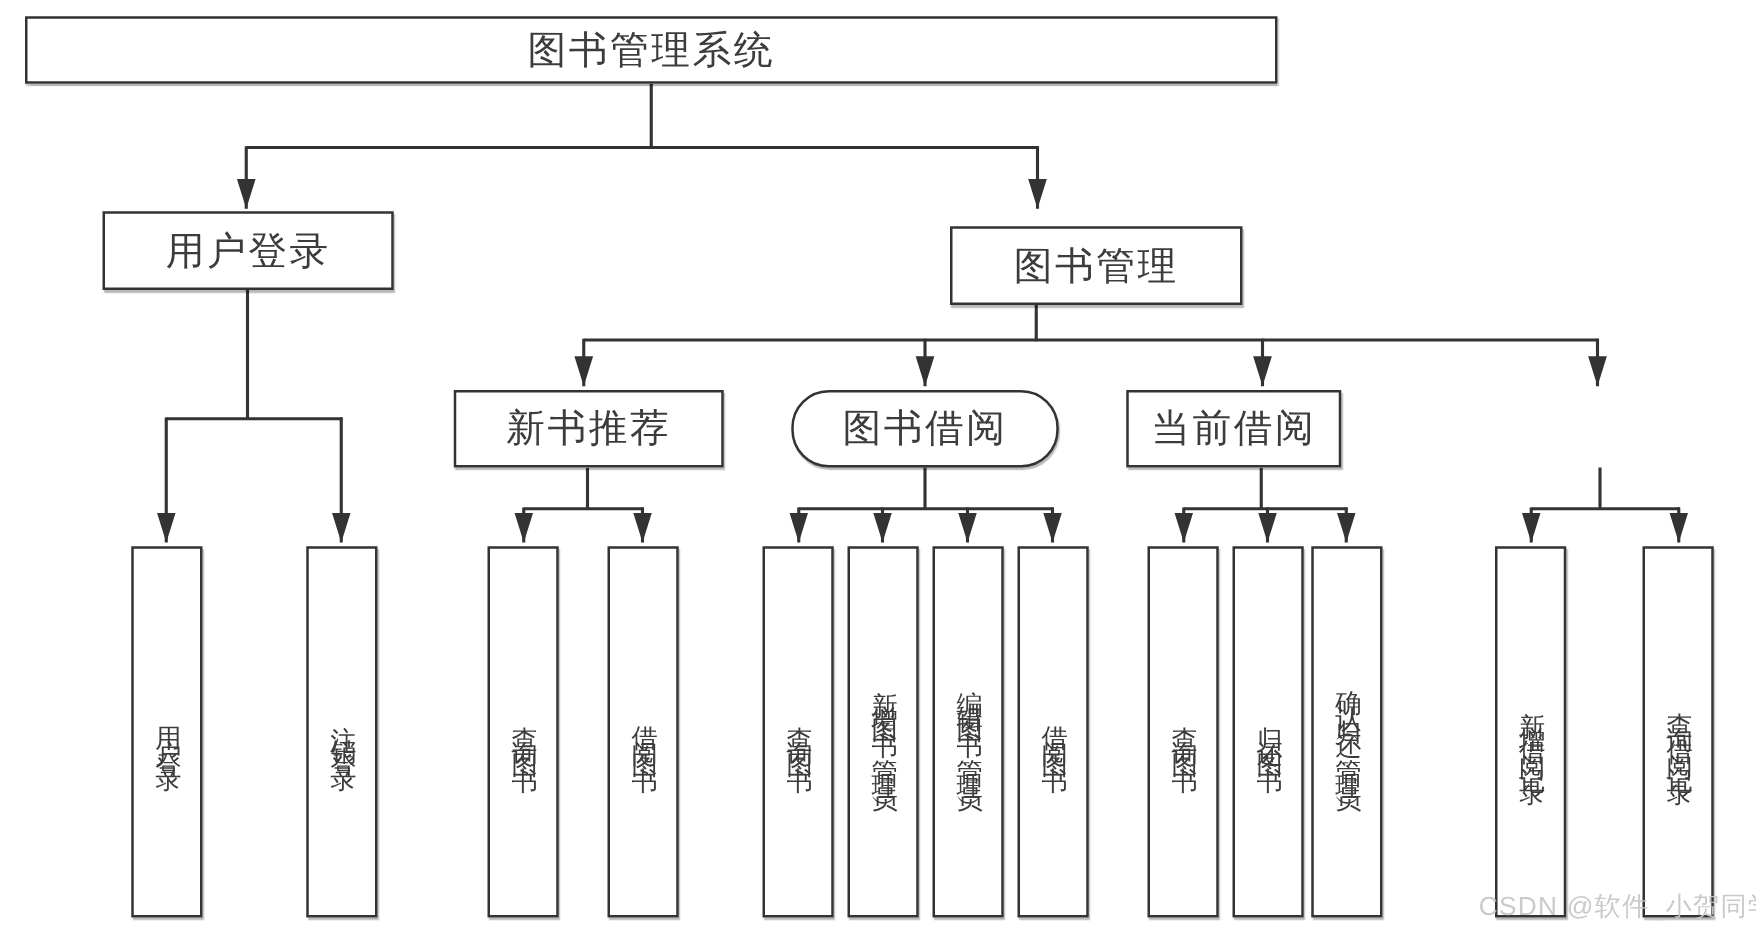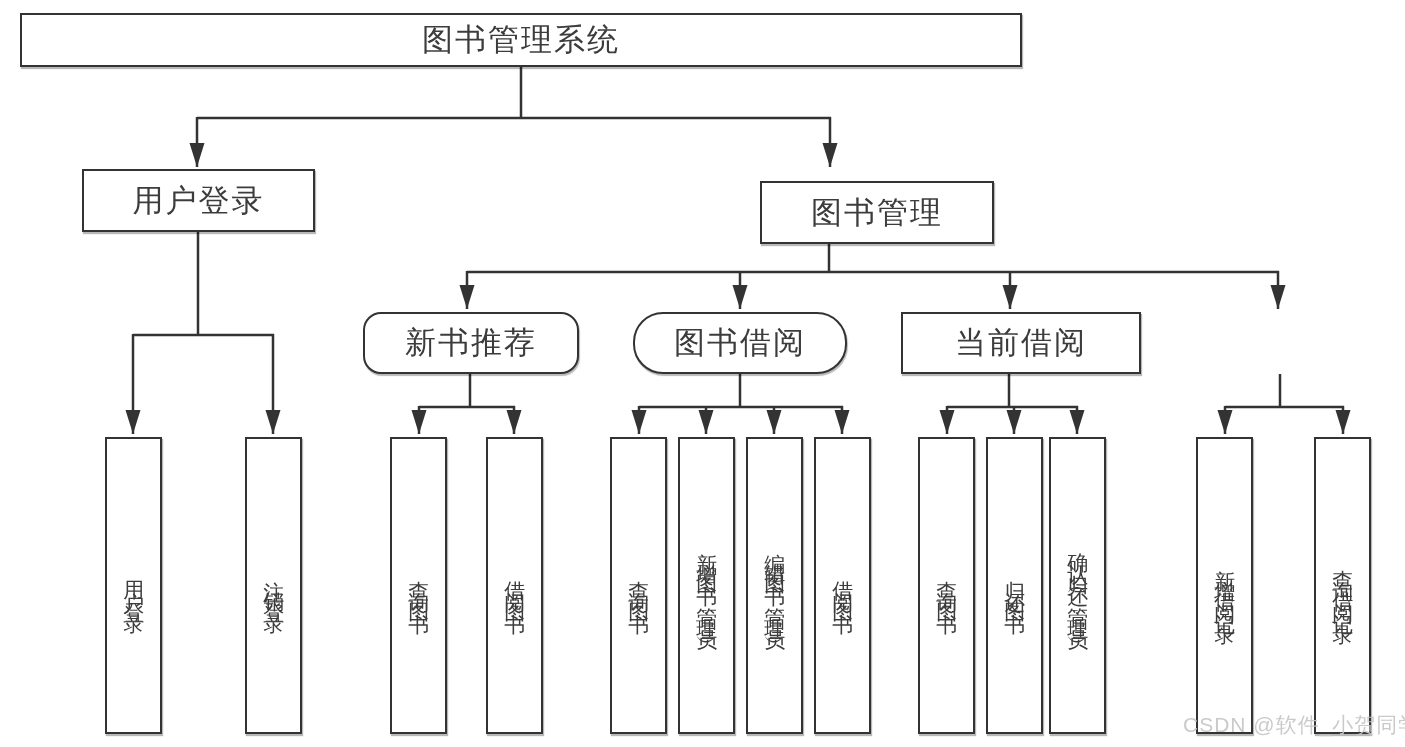--- a/index.html
+++ b/index.html
@@ -128,27 +128,27 @@
     <span>图书管理系统</span>
   </div>
 
   <div class="node hbox" style="left:82px;top:169px;width:233px;height:63px;">
     <span>用户登录</span>
   </div>
   <div class="node hbox" style="left:712px;top:181px;width:234px;height:63px;margin-left:48px;">
     <span>图书管理</span>
   </div>
 
-  <div class="node hbox" style="left:363px;top:312px;width:216px;height:62px;border-radius:18px;">
+  <div class="node hbox" style="left:363px;top:312px;width:216px;height:62px;">
     <span>新书推荐</span>
   </div>
   <div class="node hbox" style="left:633px;top:312px;width:214px;height:62px;border-radius:30px;">
     <span>图书借阅</span>
   </div>
-  <div class="node hbox" style="left:901px;top:312px;width:240px;height:62px;">
+  <div class="node hbox" style="left:901px;top:312px;width:172px;height:62px;">
     <span>当前借阅</span>
   </div>
 
   <div class="node vbox" style="left:105px;top:437px;width:57px;height:297px;">
     <span class="label">用户登录</span>
   </div>
   <div class="node vbox" style="left:245px;top:437px;width:57px;height:297px;">
     <span class="label">注销登录</span>
   </div>
 

